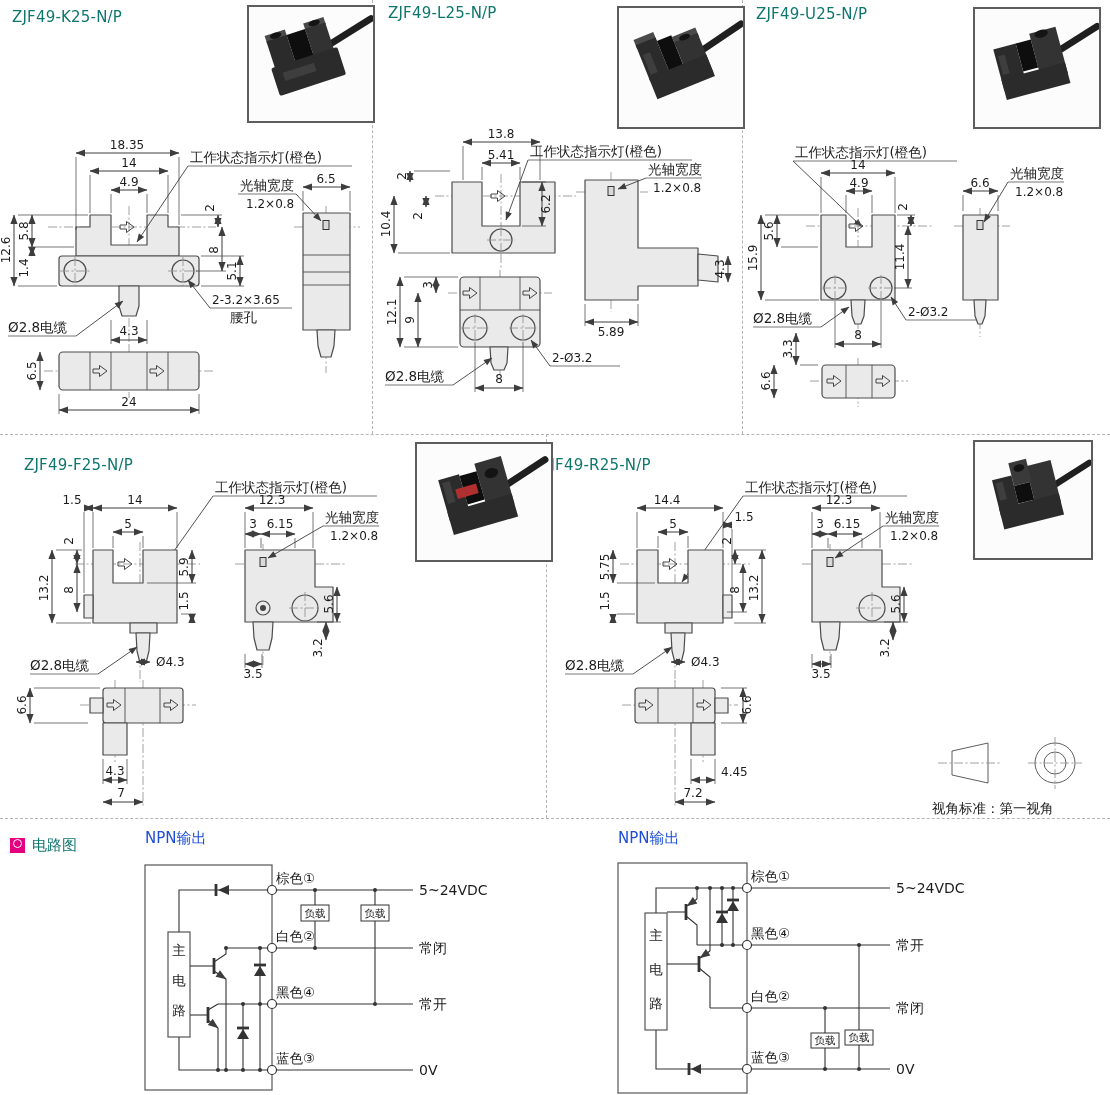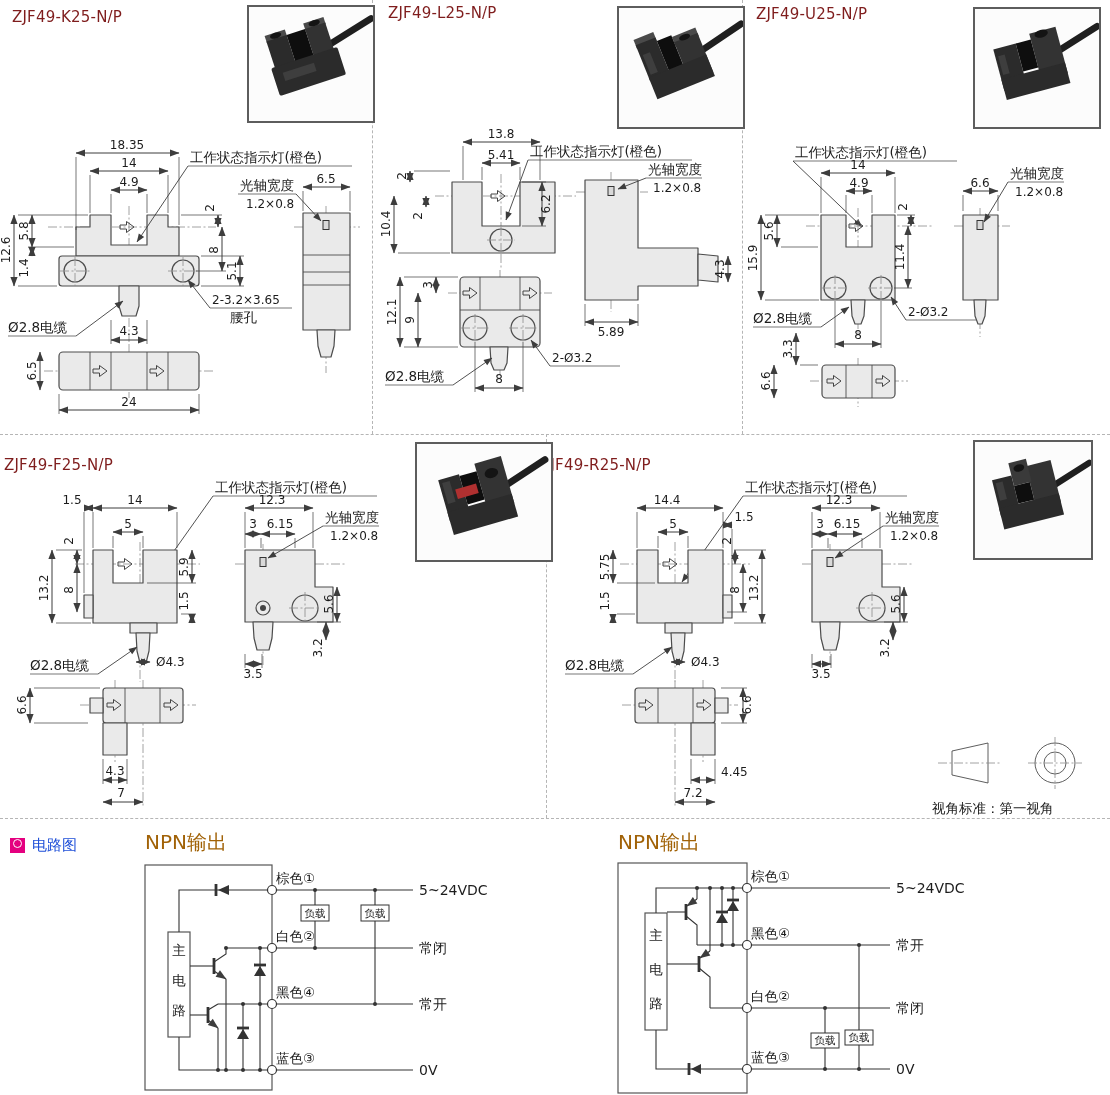--- a/index.html
+++ b/index.html
@@ -1,19 +1,19 @@
 <!DOCTYPE html>
 <html><head>
 <meta charset="utf-8">
 <style>
 *{margin:0;padding:0;box-sizing:border-box}
 html,body{background:#fff}
 body{font-family:"DejaVu Sans","Liberation Sans",sans-serif}
 .sheet{position:relative;width:1110px;height:1095px;background:#fff;overflow:hidden}
-.ptitle{position:absolute;font-size:15px;color:#7f1d1d;letter-spacing:.2px;white-space:nowrap}
+.ptitle{position:absolute;font-size:15px;color:#0f766e;letter-spacing:.2px;white-space:nowrap}
 .photo{position:absolute;border:2px solid #5d5d5d;background:#fcfcfc}
 .div-v{position:absolute;width:0;border-left:1px dashed #b5b5b5}
 .div-h{position:absolute;height:0;border-top:1px dashed #b5b5b5}
 svg.drw{position:absolute;overflow:visible}
 svg text{font-size:12px;fill:#1c1c1c}
 text.zh{font-size:13.5px}
 text.tc{text-anchor:middle}
 text.ct{font-size:13.5px}
 text.co{font-size:14px}
 .body{fill:#eaeaea;stroke:#4c4c4c;stroke-width:1.2;stroke-linejoin:round}
@@ -23,24 +23,24 @@
 .lead{stroke:#3d3d3d;stroke-width:.9;fill:none;marker-end:url(#ar)}
 .cl{stroke:#8a8a8a;stroke-width:.8;stroke-dasharray:9 2.5 2 2.5;fill:none}
 .thin{stroke:#4c4c4c;stroke-width:.9;fill:none}
 .wire{stroke:#333;stroke-width:1.1;fill:none}
 .warr{stroke:#333;stroke-width:1.1;fill:none;marker-end:url(#ar)}
 .bar{stroke:#333;stroke-width:2.8}
 .term{fill:#fff;stroke:#333;stroke-width:1.2}
 .dot{fill:#333}
 .ldbox{fill:#fff;stroke:#333;stroke-width:1}
 .cbox{fill:none;stroke:#555;stroke-width:1.2}
-.sechead{position:absolute;font-size:15px;color:#1d4ed8}
+.sechead{position:absolute;font-size:15px;color:#0f766e}
 .cicon{position:absolute;width:15px;height:15px;background:#e4007f}
 .cicon i{display:block;width:9px;height:9px;border:1.6px solid #fff;border-radius:50%;margin:1.4px auto}
-.ctitle{position:absolute;font-size:20px;color:#a16207}
+.ctitle{position:absolute;font-size:15px;color:#1d4ed8}
 </style>
 </head>
 <body>
 
 <div class="sheet">
 
 <svg width="0" height="0" style="position:absolute">
 <defs>
 <marker id="ar" viewBox="0 0 10 10" refX="9.5" refY="5" markerWidth="10" markerHeight="10" orient="auto-start-reverse">
           <path d="M0.5,1.4 L10,5 L0.5,8.6 Z" fill="#3d3d3d"></path>
@@ -54,21 +54,21 @@
 
 <div class="div-v" style="left:372px;top:0;height:434px"></div>
 <div class="div-v" style="left:742px;top:0;height:434px"></div>
 <div class="div-h" style="left:0;top:434px;width:1110px"></div>
 <div class="div-v" style="left:546px;top:434px;height:384px"></div>
 <div class="div-h" style="left:0;top:818px;width:1110px"></div>
 
 <div class="ptitle" style="left:12px;top:8px">ZJF49-K25-N/P</div>
 <div class="ptitle" style="left:388px;top:4px">ZJF49-L25-N/P</div>
 <div class="ptitle" style="left:756px;top:5px">ZJF49-U25-N/P</div>
-<div class="ptitle" style="left:4px;top:456px">ZJF49-F25-N/P</div>
+<div class="ptitle" style="left:24px;top:456px">ZJF49-F25-N/P</div>
 <div class="ptitle" style="left:540px;top:456px">ZJF49-R25-N/P</div>
 
 <div class="photo" style="left:247px;top:5px;width:128px;height:118px">
 <svg width="124" height="114" viewBox="0 0 128 118">
 <line x1="78" y1="42" x2="126" y2="12" stroke="#1f1f1f" stroke-width="7" stroke-linecap="round"></line>
 <g transform="rotate(-18 60 62)">
           <rect x="28" y="18" width="22" height="8" fill="#4a4a4a"></rect>
           <rect x="70" y="18" width="22" height="8" fill="#4a4a4a"></rect>
           <rect x="28" y="24" width="22" height="32" fill="#2b2b2b"></rect>
           <rect x="70" y="24" width="22" height="32" fill="#323232"></rect>

